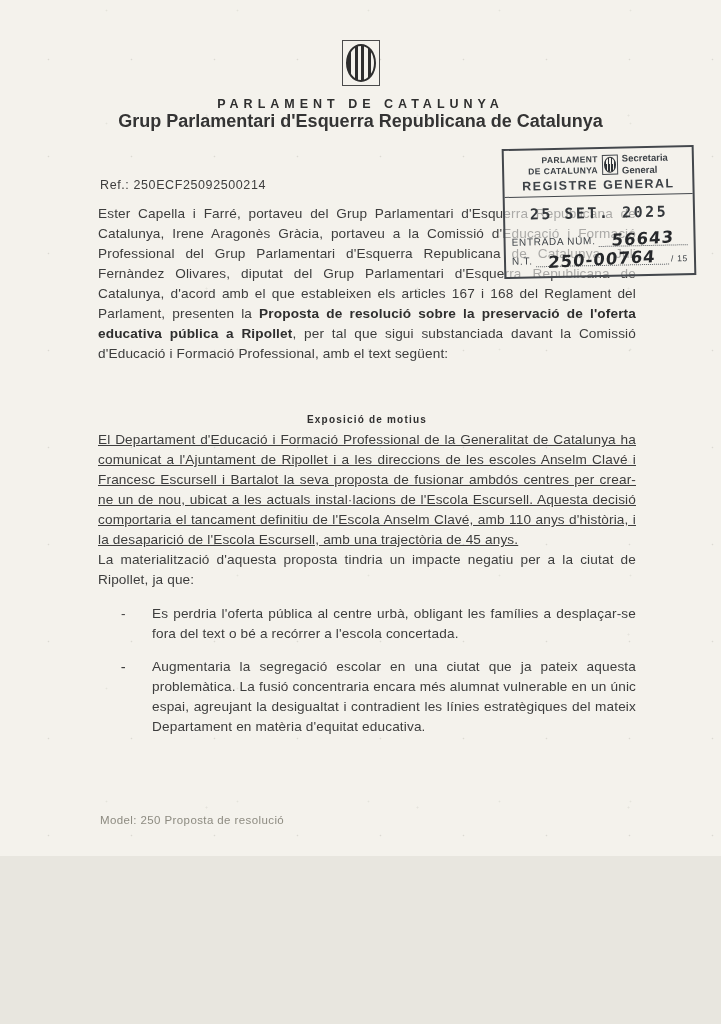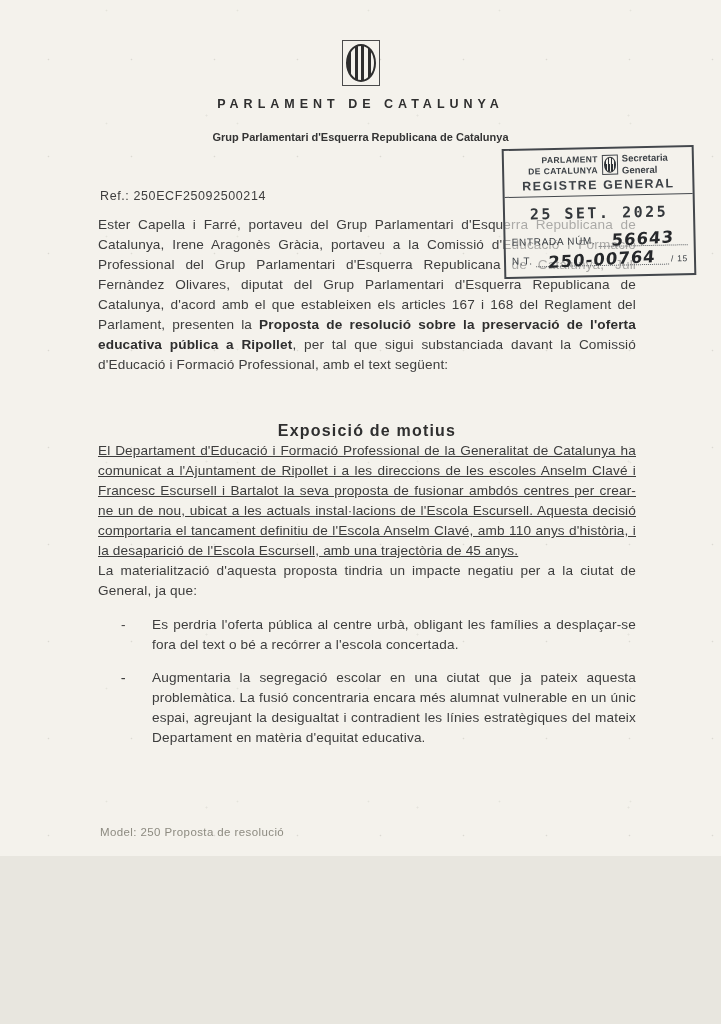--- a/index.html
+++ b/index.html
@@ -47,22 +47,22 @@
       #f4f2ec 3px, #f4f2ec 6.5px);
   }
   .org-name {
     margin-top: 7px;
     font-size: 12.5px;
     font-weight: bold;
     letter-spacing: 5px;
     color: #2f2f2f;
   }
   .group-name {
-    margin-top: 20px;
-    font-size: 11px;
+    margin-top: 0;
+    font-size: 18px;
     font-weight: bold;
     color: #343434;
   }
 
   
   .ref-row {
     margin: 46px 0 12px 100px;
     font-size: 12.5px;
     letter-spacing: 0.6px;
     color: #3d3d3d;
@@ -186,21 +186,21 @@
     font-size: 13.6px;
     line-height: 20px;
     text-align: justify;
     letter-spacing: 0.15px;
     color: #3d3d3d;
   }
   .body-text p { margin: 0; }
   .intro { margin-top: 22px; }
   .section-heading {
     text-align: center;
-    font-size: 16px;
+    font-size: 10px;
     font-weight: bold;
     letter-spacing: 1.2px;
     margin: 46px 0 0 0;
     color: #2f2f2f;
   }
   .para-1 { margin-top: 43px; text-decoration: underline; }
   .para-2 { margin-top: 22px; }
   .dash-list {
     list-style: none;
     margin: 14px 0 0 0;
@@ -215,21 +215,21 @@
     position: absolute;
     left: 23px;
     top: 0;
   }
   b, strong { color: #2e2e2e; }
 
   
   .footer {
     position: absolute;
     left: 100px;
-    bottom: 18px;
+    bottom: 30px;
     font-size: 11.5px;
     letter-spacing: 0.4px;
     color: #8d8b81;
   }
 </style>
 </head>
 <body>
 
 <div class="page">
 
@@ -271,21 +271,21 @@
   </div>
 
 
   <div class="body-text">
     <p class="intro"><span>Ester Capella i Farré, portaveu del Grup Parlamentari d'Esquerra Republicana de Catalunya, Irene Aragonès Gràcia, portaveu a la Comissió d'Educació i Formació Professional del Grup Parlamentari d'Esquerra Republicana de Catalunya, Juli Fernàndez Olivares, diputat del Grup Parlamentari d'Esquerra Republicana de Catalunya, d'acord amb el que estableixen els articles 167 i 168 del Reglament del Parlament, presenten la </span><strong>Proposta de resolució sobre la preservació de l'oferta educativa pública a Ripollet</strong><span>, per tal que sigui substanciada davant la Comissió d'Educació i Formació Professional, amb el text següent:</span></p>
 
     <h2 class="section-heading">Exposició de motius</h2>
 
     <p class="para-1">El Departament d'Educació i Formació Professional de la Generalitat de Catalunya ha comunicat a l'Ajuntament de Ripollet i a les direccions de les escoles Anselm Clavé i Francesc Escursell i Bartalot la seva proposta de fusionar ambdós centres per crear-ne un de nou, ubicat a les actuals instal·lacions de l'Escola Escursell. Aquesta decisió comportaria el tancament definitiu de l'Escola Anselm Clavé, amb 110 anys d'història, i la desaparició de l'Escola Escursell, amb una trajectòria de 45 anys.</p>
 
-    <p class="para-2">La materialització d'aquesta proposta tindria un impacte negatiu per a la ciutat de General, ja que:</p>
+    <p class="para-2">La materialització d'aquesta proposta tindria un impacte negatiu per a la ciutat de Ripollet, ja que:</p>
 
     <ul class="dash-list">
       <li><span class="dash">-</span><span>Es perdria l'oferta pública al centre urbà, obligant les famílies a desplaçar-se fora del text o bé a recórrer a l'escola concertada.</span></li>
       <li><span class="dash">-</span></li>
       <li><span class="dash">-</span><span>Augmentaria la segregació escolar en una ciutat que ja pateix aquesta problemàtica. La fusió concentraria encara més alumnat vulnerable en un únic espai, agreujant la desigualtat i contradient les línies estratègiques del mateix Departament en matèria d'equitat educativa.</span></li>
     </ul>
   </div>
 
   <div class="footer">Model: 250 Proposta de resolució</div>
 

